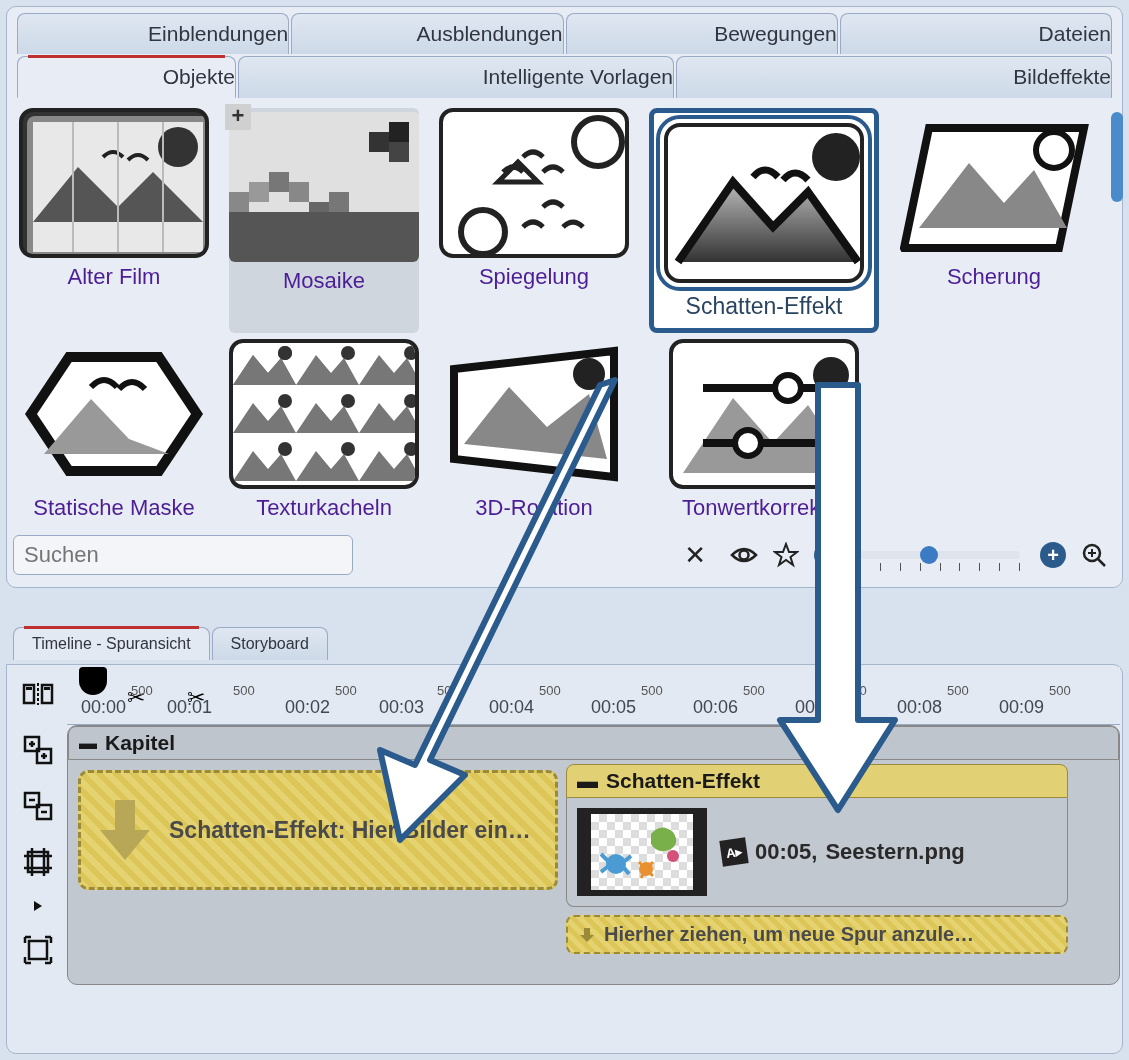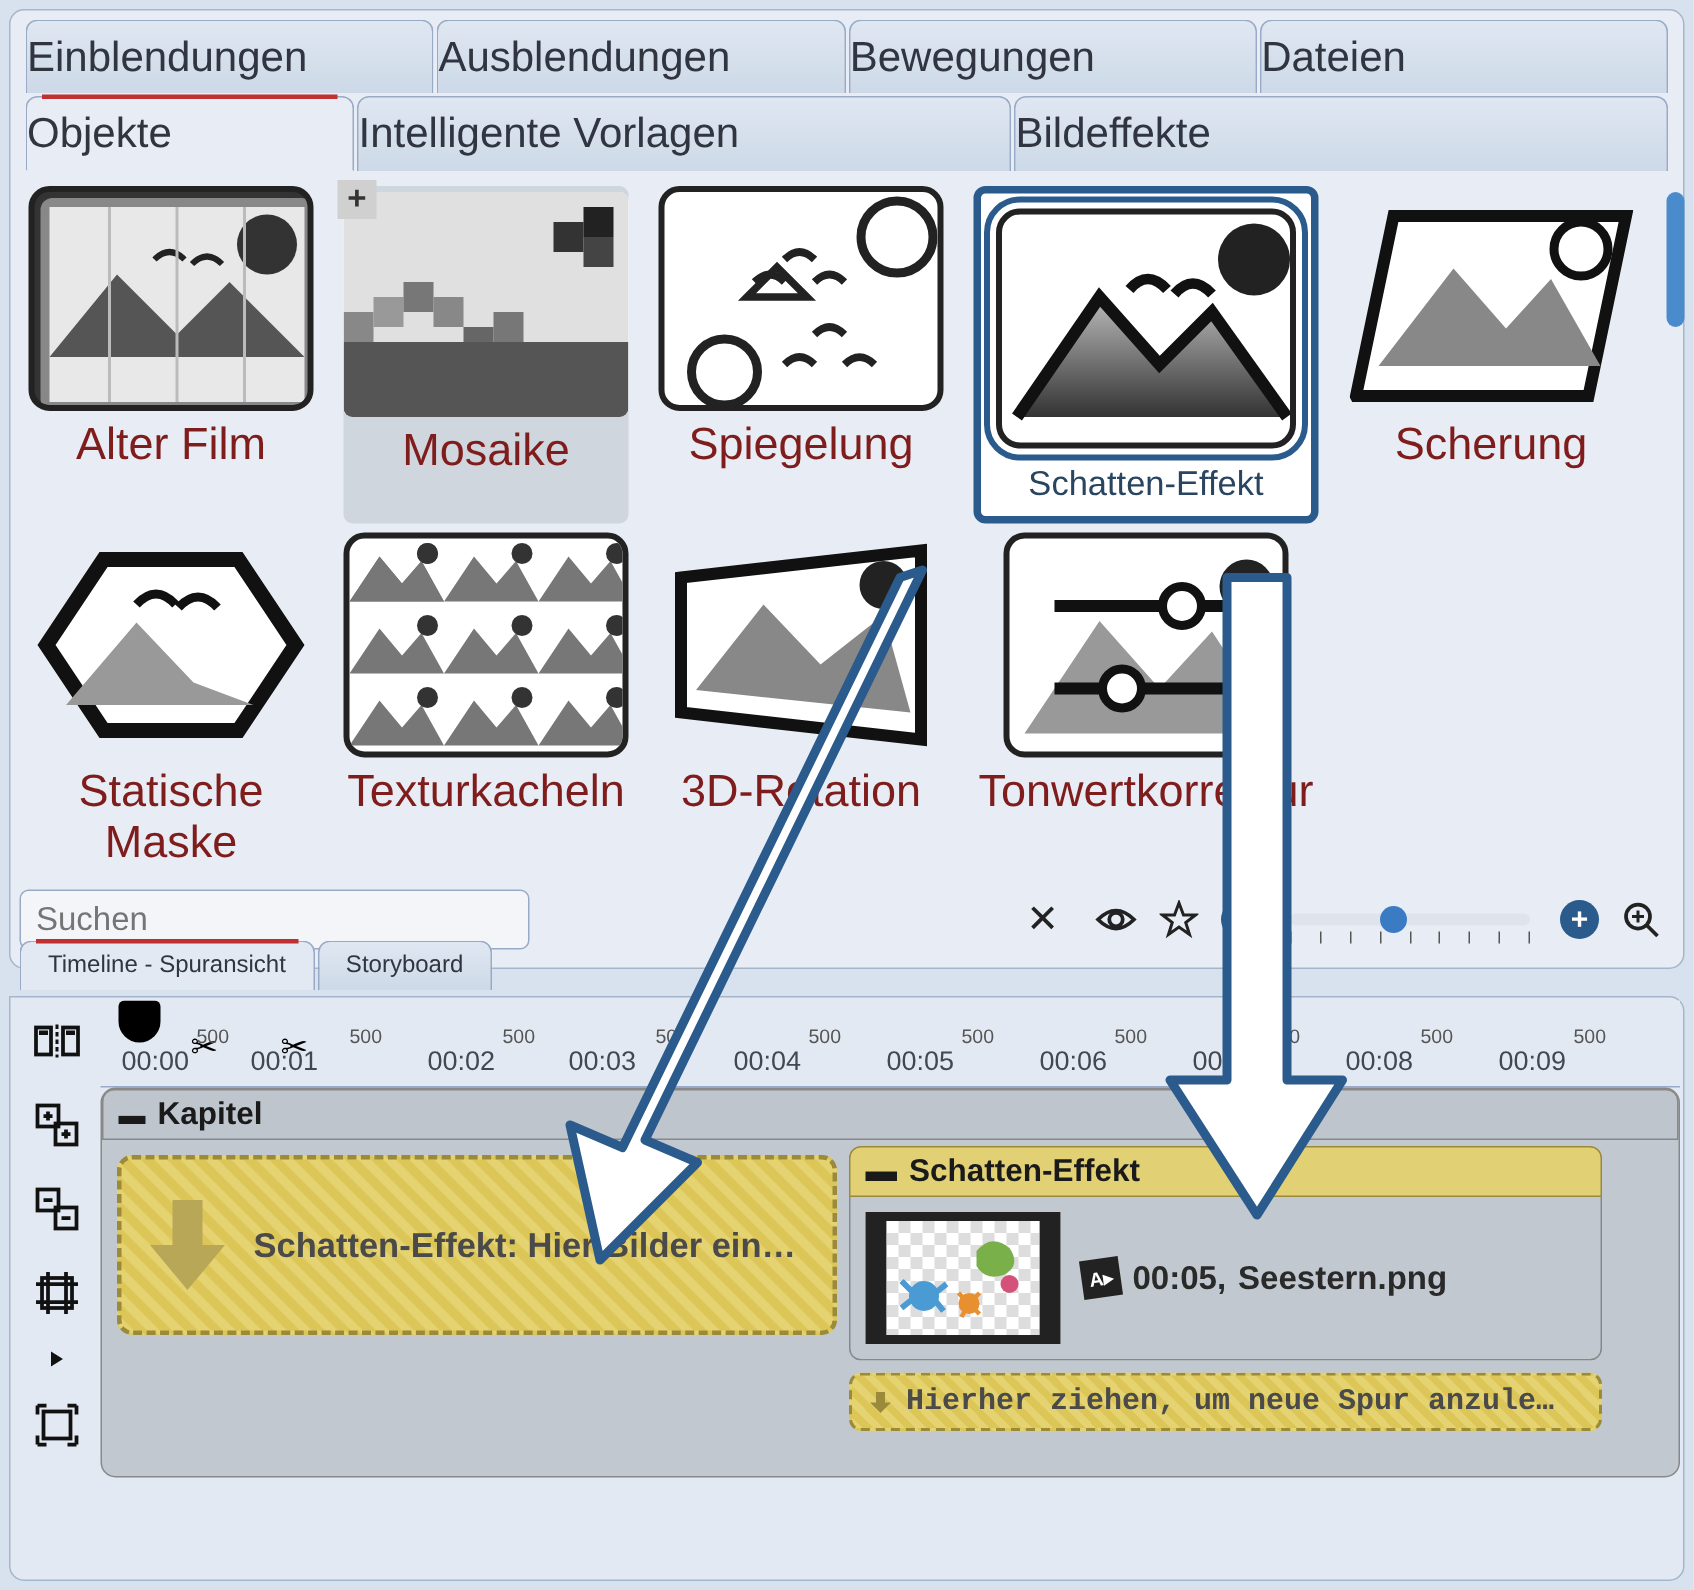--- a/index.html
+++ b/index.html
@@ -2,29 +2,29 @@
 <html><head>
 <meta charset="utf-8">
 <style>
 * { box-sizing: border-box; margin: 0; padding: 0; }
 body { font-family: "Segoe UI", Arial, sans-serif; background: #d8e2ee; width: 1129px; height: 1060px; overflow: hidden; position: relative; }
 
 .panel { background: #e8edf5; border: 1px solid #a5b5cc; border-radius: 10px; margin: 6px; padding: 6px; }
 
 .top-tabs-row1 { display: flex; gap: 2px; padding: 0 4px; }
 .top-tabs-row2 { display: flex; gap: 2px; padding: 0 4px; margin-top: 2px; }
-.tab { flex: 1; background: linear-gradient(#dfe7f1,#cdd9e8); border: 1px solid #98aac5; border-bottom: none; border-radius: 8px 8px 0 0; padding: 8px 0; text-align: left; font-size: 28px; color: #303540; cursor: pointer; position: relative; }
+.tab { flex: 1; background: linear-gradient(#dfe7f1,#cdd9e8); border: 1px solid #98aac5; border-bottom: none; border-radius: 8px 8px 0 0; padding: 8px 0; text-align: right; font-size: 21px; color: #303540; cursor: pointer; position: relative; }
 .tab.active { background: #e8edf5; border-bottom: 1px solid #e8edf5; z-index: 2; }
 .tab.active::before { content:""; position:absolute; top:-2px; left:10px; right:10px; height:3px; background:#c03030; }
 
 .effects-area { display: flex; gap: 12px; }
 .effects-grid { flex: 1; display: grid; grid-template-columns: repeat(5, 1fr); gap: 6px 20px; padding: 10px 6px; }
 .effect-card { text-align: center; cursor: pointer; }
 .effect-thumb { width: 190px; height: 150px; margin: 0 auto; border: 4px solid #222; border-radius: 14px; background: #fff; position: relative; overflow: hidden; }
-.effect-label { font-size: 30px; color: #7f1d1d; margin-top: 6px; }
+.effect-label { font-size: 22px; color: #4c1d95; margin-top: 6px; }
 .effect-card.highlighted .effect-thumb { outline: 4px solid #2a5b8c; outline-offset: 4px; border-radius: 16px; }
 .effect-card.highlighted .effect-label { color: #2a4560; }
 .effect-card.mosaic { background: #d0d6de; border-radius: 6px; padding: 4px 0; }
 .mosaic .plus { position: absolute; top: -4px; left: -4px; width: 26px; height: 26px; background: #d0d0d0; color: #333; font-size: 22px; font-weight: bold; text-align: center; line-height: 24px; z-index: 3; }
 
 .scrollbar { width: 14px; margin: 14px 4px; background: transparent; border-radius: 7px; position: relative; }
 .scrollbar-thumb { position: absolute; top: 0; width: 12px; height: 90px; background: #4a8bcc; border-radius: 6px; }
 
 .search-row { display: flex; align-items: center; gap: 14px; padding: 4px 8px 6px 0; }
 .search-input { flex: 1; border: 1px solid #98aac5; border-radius: 6px; padding: 6px 40px 6px 10px; font-size: 22px; color: #8892a0; background: #f3f5f9; position: relative; }
@@ -62,21 +62,21 @@
 .drop-zone { margin: 10px; border: 3px dashed #9a8a3a; border-radius: 10px; background: repeating-linear-gradient(45deg,#e5d270,#e5d270 6px,#dcc658 6px,#dcc658 12px); padding: 24px 14px; display: flex; align-items: center; gap: 14px; font-size: 23px; font-weight: bold; color: #4a4a4a; width: 480px; height: 120px; }
 
 .clip-group { position: absolute; left: 498px; top: 38px; width: 502px; }
 .clip-header { background: #e2d074; border: 1px solid #9a8a3a; border-radius: 8px 8px 0 0; padding: 4px 10px; font-size: 21px; font-weight: bold; color: #1a1a1a; display: flex; align-items: center; gap: 8px; }
 .clip-body { background: #c2c8cf; border: 1px solid #888; border-top: none; padding: 10px; display: flex; align-items: center; gap: 14px; border-radius: 0 0 8px 8px; }
 .clip-thumb { width: 130px; height: 88px; background: #fff; border: 6px solid #222; border-left-width: 14px; border-right-width: 14px; position: relative; overflow: hidden; }
 .clip-thumb-checker { position: absolute; inset: 0; background: repeating-conic-gradient(#ddd 0 25%, #fff 0 50%) 0 0/16px 16px; }
 .clip-info { font-size: 22px; font-weight: bold; color: #2a2a2a; display: flex; align-items: center; gap: 8px; }
 .ab-icon { width: 26px; height: 26px; background: #222; color: #fff; font-size: 13px; display: flex; align-items: center; justify-content: center; transform: rotate(-8deg); font-weight: bold; }
 
-.new-track-hint { margin-top: 8px; border: 2px dashed #9a8a3a; border-radius: 8px; background: repeating-linear-gradient(45deg,#e5d270,#e5d270 5px,#dcc658 5px,#dcc658 10px); padding: 6px 10px; font-size: 20px; font-weight: bold; color: #4a4a4a; display: flex; align-items: center; gap: 8px; font-family: Liberation Mono, monospace; }
+.new-track-hint { margin-top: 8px; border: 2px dashed #9a8a3a; border-radius: 8px; background: repeating-linear-gradient(45deg,#e5d270,#e5d270 5px,#dcc658 5px,#dcc658 10px); padding: 6px 10px; font-size: 20px; font-weight: bold; color: #4a4a4a; display: flex; align-items: center; gap: 8px; }
 
 .big-arrow { position: absolute; pointer-events: none; }
 
 .tracks-container { position: absolute; top: 0; left: 0; right: 0; background: #c2c8cf; border: 1px solid #888; border-radius: 10px; padding: 0; min-height: 260px; }
 
 
 svg { display: block; }
 </style>
 </head>
 <body>

